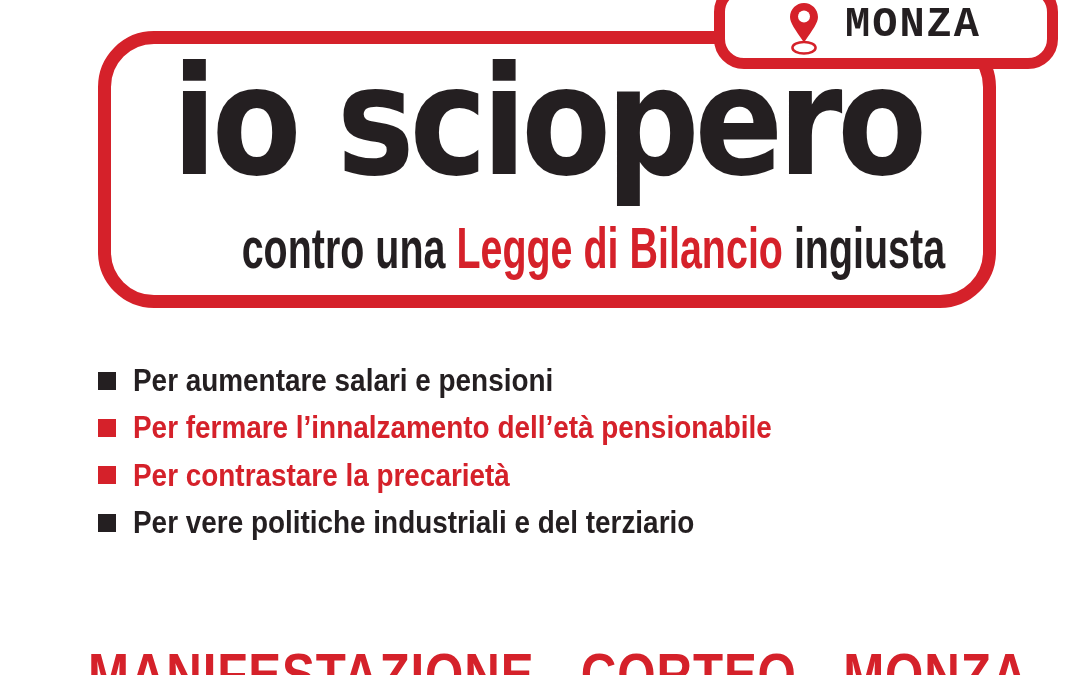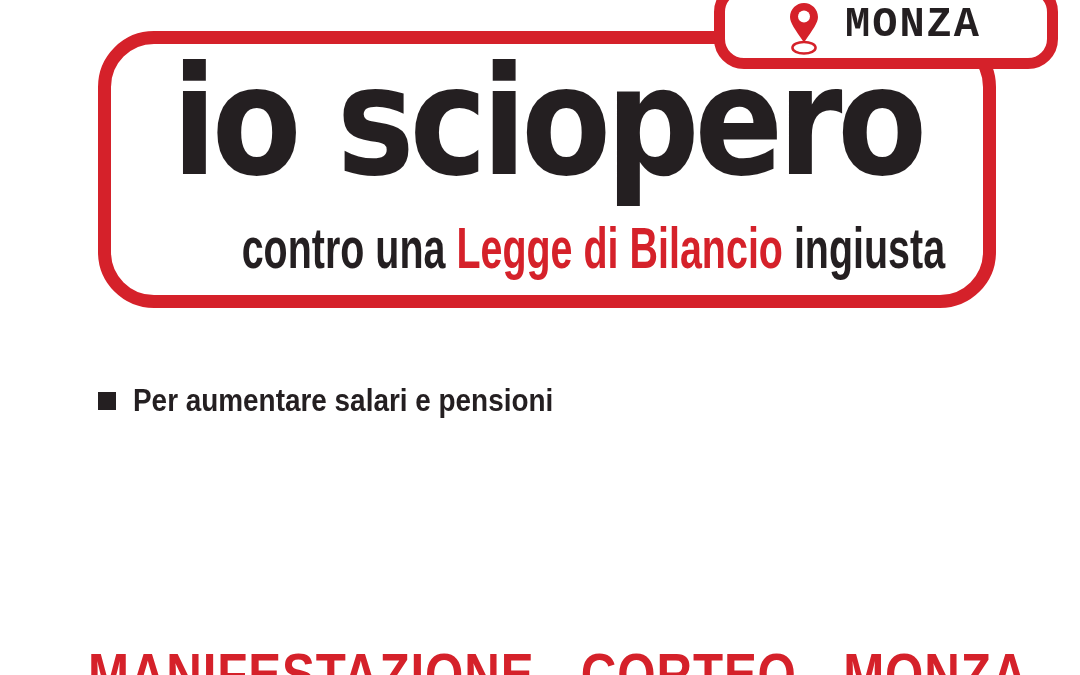--- a/index.html
+++ b/index.html
@@ -85,21 +85,20 @@
     color: var(--black, #241f21);
     z-index: 6;
     white-space: nowrap;
   }
 
   
   .demands {
     position: absolute;
     left: 98px; top: 357px;
     width: 960px;
-    margin-top: 20px;
   }
   .demand-row {
     display: flex;
     align-items: center;
     height: 47.3px;
   }
   .bullet {
     width: 18px; height: 18px;
     background: currentColor;
     flex: 0 0 18px;
@@ -149,17 +148,29 @@
     <circle cx="17" cy="15" r="6.2" fill="#ffffff"></circle>
   </svg>
 
   <div class="badge-label">MONZA</div>
 
   <div class="demands">
     <div class="demand-row c-black">
       <span class="bullet"></span>
       <span class="demand-text">Per aumentare salari e pensioni</span>
     </div>
+    <div class="demand-row c-red">
+      <span class="bullet"></span>
+      <span class="demand-text">Per fermare l’innalzamento dell’età pensionabile</span>
+    </div>
+    <div class="demand-row c-red">
+      <span class="bullet"></span>
+      <span class="demand-text">Per contrastare la precarietà</span>
+    </div>
+    <div class="demand-row c-black">
+      <span class="bullet"></span>
+      <span class="demand-text">Per vere politiche industriali e del terziario</span>
+    </div>
   </div>
 
   <div class="footer-headline">MANIFESTAZIONE - CORTEO - MONZA</div>
 
 </div>
 
 </body></html>

